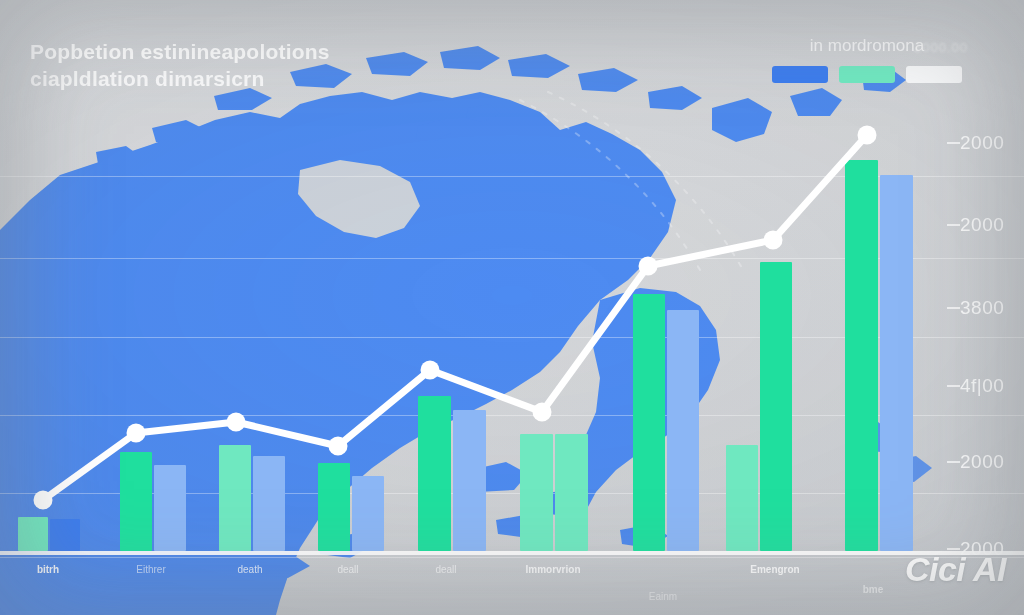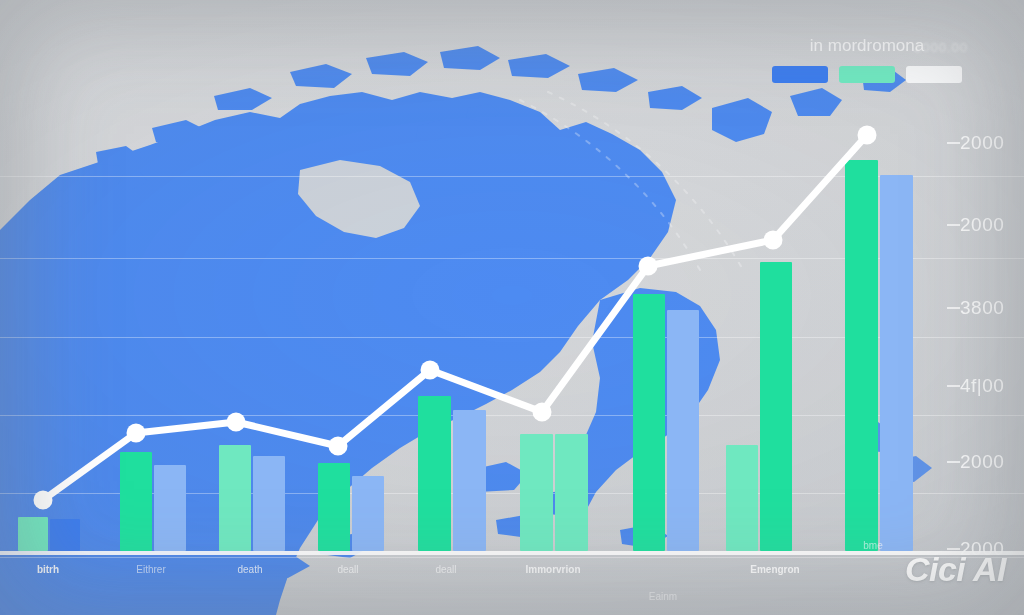--- a/index.html
+++ b/index.html
@@ -220,20 +220,24 @@
           <circle cx="542" cy="412" r="9.5" fill="#ffffff"></circle>
           <circle cx="648" cy="266" r="9.5" fill="#ffffff"></circle>
           <circle cx="773" cy="240" r="9.5" fill="#ffffff"></circle>
           <circle cx="867" cy="135" r="9.5" fill="#ffffff"></circle>
         </g>
     </svg>
   </div>
 
   <div id="baseline" style="top:551px;"></div>
 
+  <div id="title-block">
+    <span class="t">Popbetion estinineapolotions</span>
+    <span class="t sub">ciapldlation dimarsicrn</span>
+  </div>
 
   <div id="legend-block">
     <div id="legend-title">in mordromona</div>
     <div id="legend-swatches">
         <div class="swatch" style="background: rgb(59, 124, 238);"></div>
         <div class="swatch" style="background: rgb(111, 232, 192);"></div>
         <div class="swatch" style="background: rgb(247, 248, 249);"></div>
       </div>
     <div id="legend-corner-value">2000.00</div>
   </div>
@@ -267,19 +271,19 @@
 
   <div id="x-axis">
       <div class="x-label" style="left: 48px; top: 564px; color: rgba(255, 255, 255, 0.95); font-weight: 700;">bitrh</div>
       <div class="x-label" style="left: 151px; top: 564px; color: rgba(255, 255, 255, 0.62); font-weight: 400; text-align: center;">Eithrer</div>
       <div class="x-label" style="left: 250px; top: 564px; color: rgba(255, 255, 255, 0.8); font-weight: 400;">death</div>
       <div class="x-label" style="left: 348px; top: 564px; color: rgba(255, 255, 255, 0.72); font-weight: 400;">deall</div>
       <div class="x-label" style="left: 446px; top: 564px; color: rgba(255, 255, 255, 0.68); font-weight: 400;">deall</div>
       <div class="x-label" style="left: 553px; top: 564px; color: rgba(255, 255, 255, 0.85); font-weight: 600;">Immorvrion</div>
       <div class="x-label" style="left: 663px; top: 591px; color: rgba(255, 255, 255, 0.55); font-weight: 400;">Eainm</div>
       <div class="x-label" style="left: 775px; top: 564px; color: rgba(255, 255, 255, 0.92); font-weight: 700;">Emengron</div>
-      <div class="x-label" style="left: 873px; top: 540px; color: rgba(255, 255, 255, 0.6); font-weight: 400;">bme</div>
+      <div class="x-label" style="left: 873px; top: 584px; color: rgba(255, 255, 255, 0.6); font-weight: 700;">bme</div>
     </div>
 
   <div id="watermark">Cici AI</div>
 
   <div id="vignette"></div>
 </div>
 
 </body></html>

